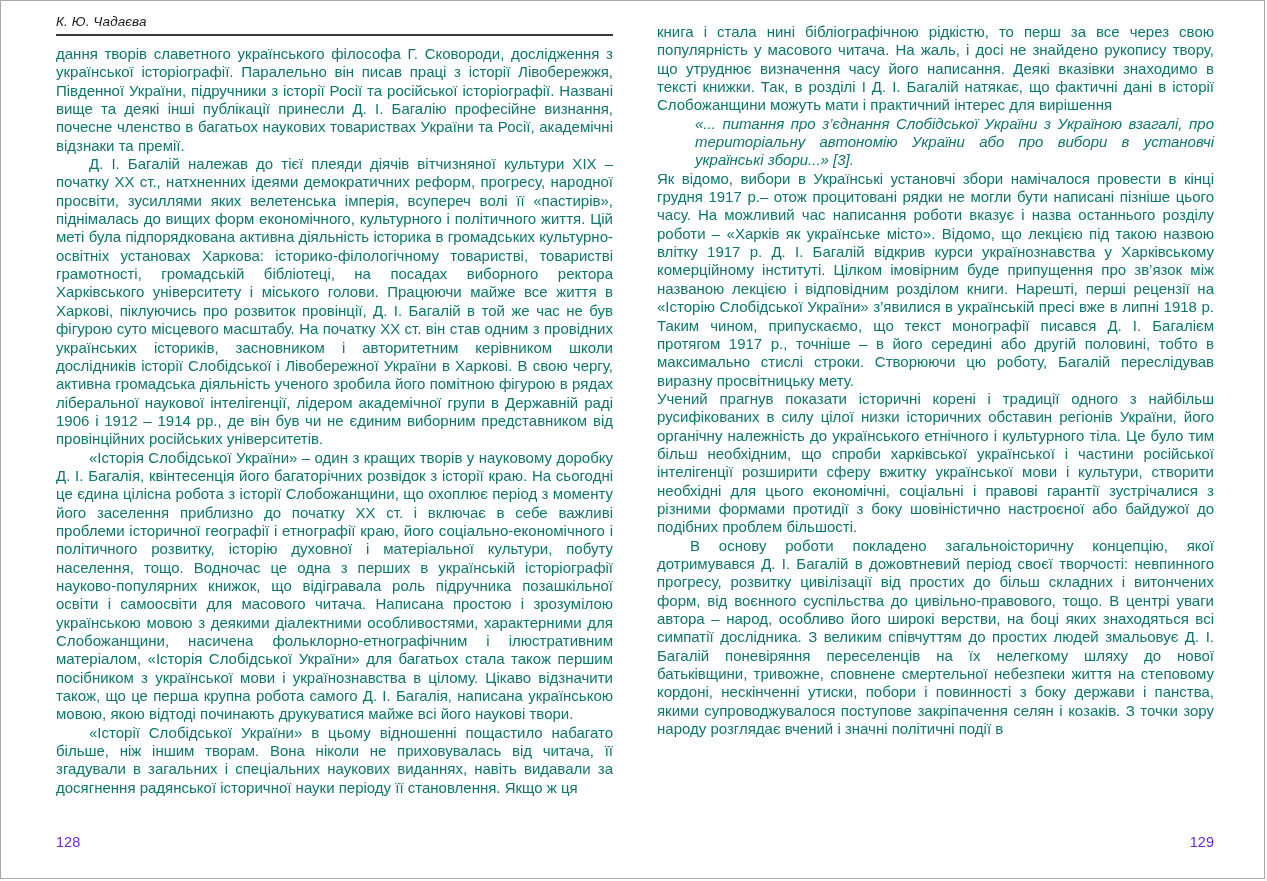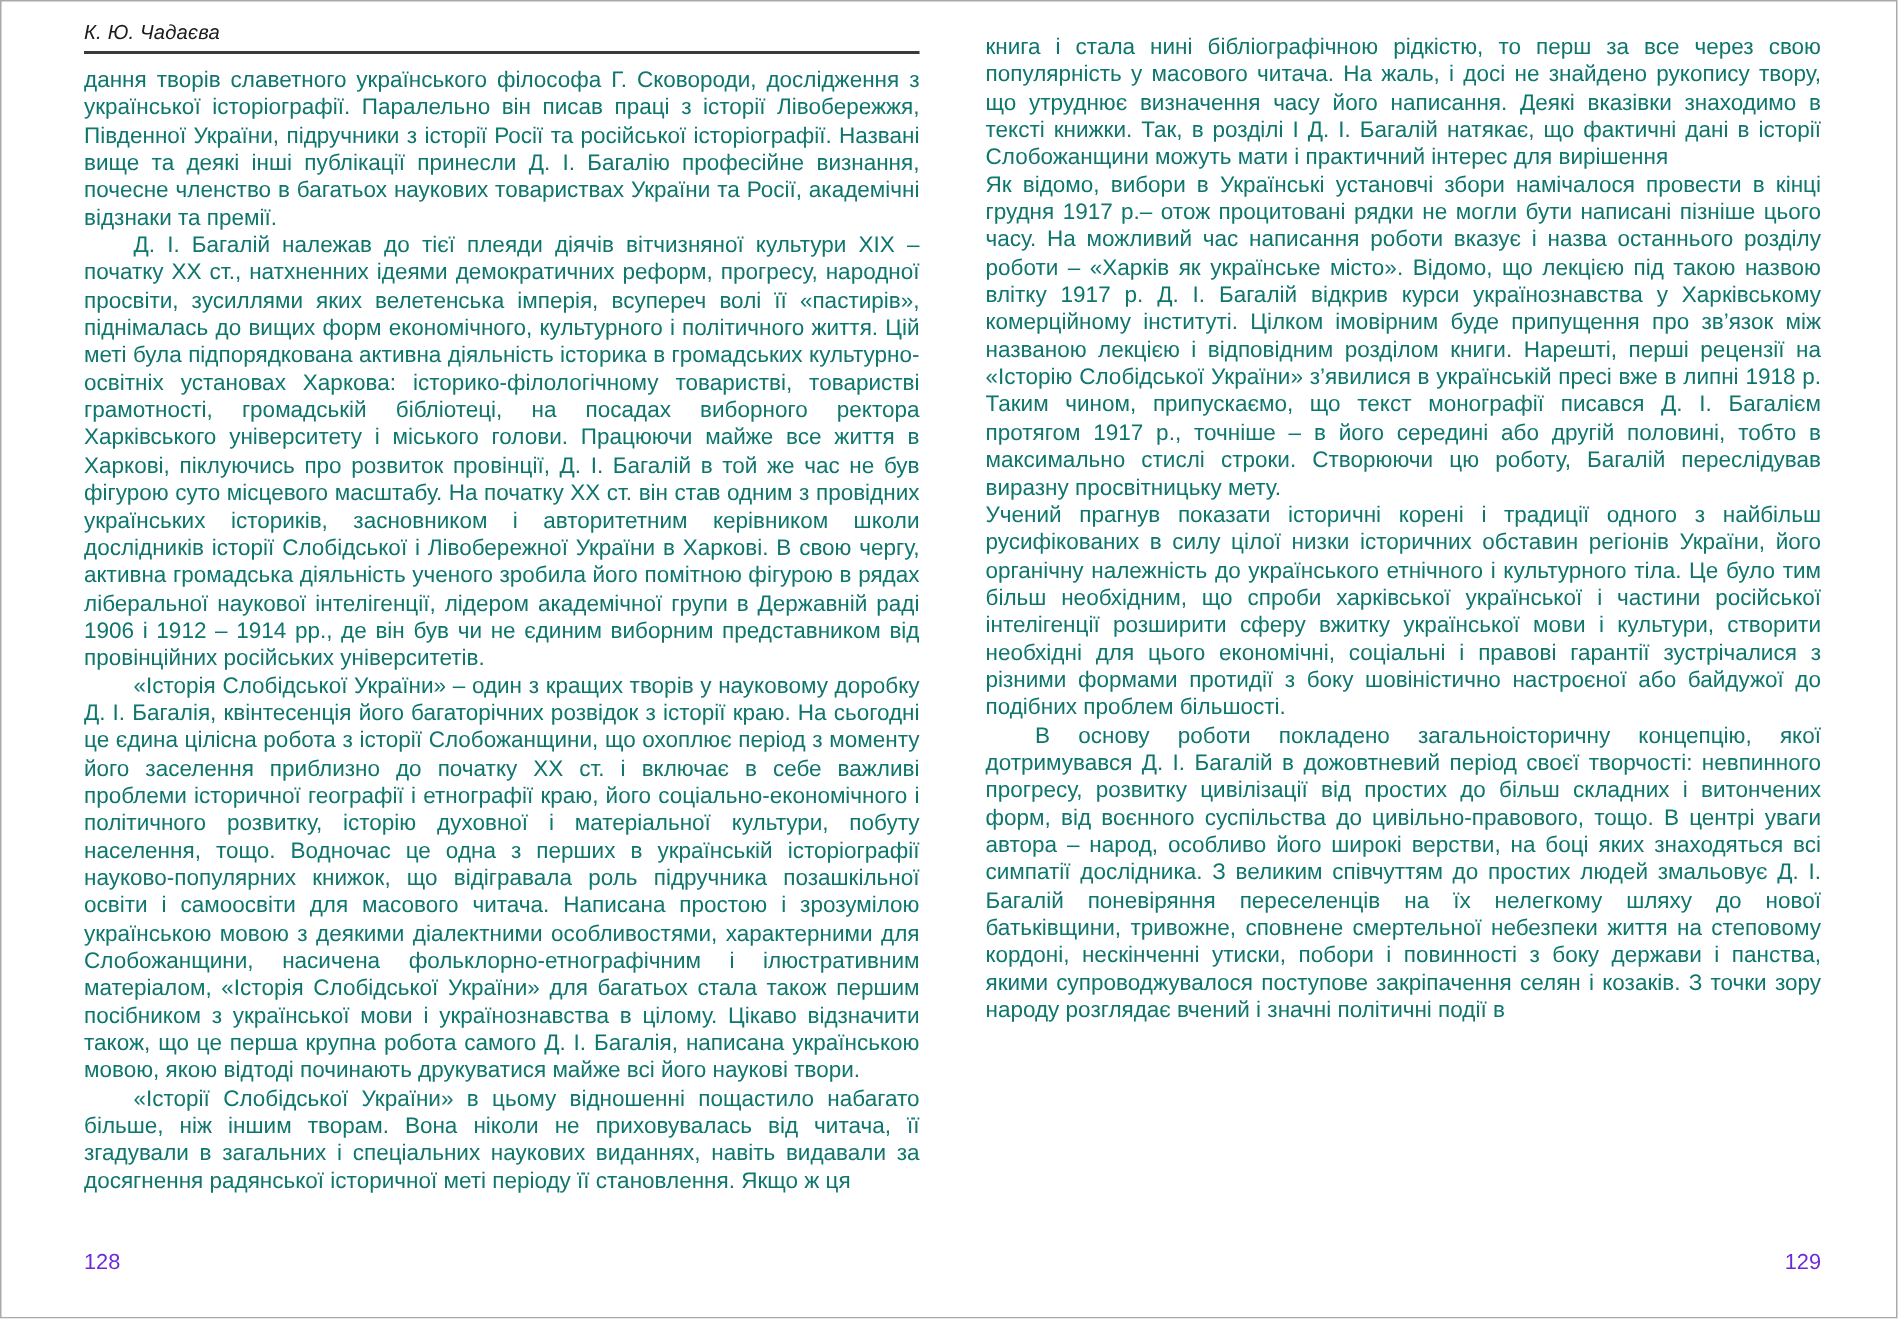--- a/index.html
+++ b/index.html
@@ -73,28 +73,29 @@
 
 <div class="frame">
   <div class="spread">
 
     <div class="page">
       <div class="page-header">К. Ю. Чадаєва</div>
       <div class="page-body">
           <p>дання творів славетного українського філософа Г. Сковороди, дослідження з української історіографії. Паралельно він писав праці з історії Лівобережжя, Південної України, підручники з історії Росії та російської історіографії. Названі вище та деякі інші публікації принесли Д. І. Багалію професійне визнання, почесне членство в багатьох наукових товариствах України та Росії, академічні відзнаки та премії.</p>
           <p class="indent">Д. І. Багалій належав до тієї плеяди діячів вітчизняної культури XIX – початку XX ст., натхненних ідеями демократичних реформ, прогресу, народної просвіти, зусиллями яких велетенська імперія, всупереч волі її «пастирів», піднімалась до вищих форм економічного, культурного і політичного життя. Цій меті була підпорядкована активна діяльність історика в громадських культурно-освітніх установах Харкова: історико-філологічному товаристві, товаристві грамотності, громадській бібліотеці, на посадах виборного ректора Харківського університету і міського голови. Працюючи майже все життя в Харкові, піклуючись про розвиток провінції, Д. І. Багалій в той же час не був фігурою суто місцевого масштабу. На початку XX ст. він став одним з провідних українських істориків, засновником і авторитетним керівником школи дослідників історії Слобідської і Лівобережної України в Харкові. В свою чергу, активна громадська діяльність ученого зробила його помітною фігурою в рядах ліберальної наукової інтелігенції, лідером академічної групи в Державній раді 1906 і 1912 – 1914 рр., де він був чи не єдиним виборним представником від провінційних російських університетів.</p>
           <p class="indent">«Історія Слобідської України» – один з кращих творів у науковому доробку Д. І. Багалія, квінтесенція його багаторічних розвідок з історії краю. На сьогодні це єдина цілісна робота з історії Слобожанщини, що охоплює період з моменту його заселення приблизно до початку XX ст. і включає в себе важливі проблеми історичної географії і етнографії краю, його соціально-економічного і політичного розвитку, історію духовної і матеріальної культури, побуту населення, тощо. Водночас це одна з перших в українській історіографії науково-популярних книжок, що відігравала роль підручника позашкільної освіти і самоосвіти для масового читача. Написана простою і зрозумілою українською мовою з деякими діалектними особливостями, характерними для Слобожанщини, насичена фольклорно-етнографічним і ілюстративним матеріалом, «Історія Слобідської України» для багатьох стала також першим посібником з української мови і українознавства в цілому. Цікаво відзначити також, що це перша крупна робота самого Д. І. Багалія, написана українською мовою, якою відтоді починають друкуватися майже всі його наукові твори.</p>
-          <p class="indent">«Історії Слобідської України» в цьому відношенні пощастило набагато більше, ніж іншим творам. Вона ніколи не приховувалась від читача, її згадували в загальних і спеціальних наукових виданнях, навіть видавали за досягнення радянської історичної меті періоду її становлення. Якщо ж ця</p>
+          <p class="indent">«Історії Слобідської України» в цьому відношенні пощастило набагато більше, ніж іншим творам. Вона ніколи не приховувалась від читача, її згадували в загальних і спеціальних наукових виданнях, навіть видавали за досягнення радянської історичної науки періоду її становлення. Якщо ж ця</p>
         </div>
       <div class="page-number">128</div>
     </div>
 
     <div class="page">
       <div class="page-body">
           <p>книга і стала нині бібліографічною рідкістю, то перш за все через свою популярність у масового читача. На жаль, і досі не знайдено рукопису твору, що утруднює визначення часу його написання. Деякі вказівки знаходимо в тексті книжки. Так, в розділі I Д. І. Багалій натякає, що фактичні дані в історії Слобожанщини можуть мати і практичний інтерес для вирішення</p>
+          <p class="quote">«... питання про з’єднання Слобідської України з Україною взагалі, про територіальну автономію України або про вибори в установчі українські збори...» [3].</p>
           <p>Як відомо, вибори в Українські установчі збори намічалося провести в кінці грудня 1917 р.– отож процитовані рядки не могли бути написані пізніше цього часу. На можливий час написання роботи вказує і назва останнього розділу роботи – «Харків як українське місто». Відомо, що лекцією під такою назвою влітку 1917 р. Д. І. Багалій відкрив курси українознавства у Харківському комерційному інституті. Цілком імовірним буде припущення про зв’язок між названою лекцією і відповідним розділом книги. Нарешті, перші рецензії на «Історію Слобідської України» з’явилися в українській пресі вже в липні 1918 р. Таким чином, припускаємо, що текст монографії писався Д. І. Багалієм протягом 1917 р., точніше – в його середині або другій половині, тобто в максимально стислі строки. Створюючи цю роботу, Багалій переслідував виразну просвітницьку мету.</p>
           <p>Учений прагнув показати історичні корені і традиції одного з найбільш русифікованих в силу цілої низки історичних обставин регіонів України, його органічну належність до українського етнічного і культурного тіла. Це було тим більш необхідним, що спроби харківської української і частини російської інтелігенції розширити сферу вжитку української мови і культури, створити необхідні для цього економічні, соціальні і правові гарантії зустрічалися з різними формами протидії з боку шовіністично настроєної або байдужої до подібних проблем більшості.</p>
           <p class="indent">В основу роботи покладено загальноісторичну концепцію, якої дотримувався Д. І. Багалій в дожовтневий період своєї творчості: невпинного прогресу, розвитку цивілізації від простих до більш складних і витончених форм, від воєнного суспільства до цивільно-правового, тощо. В центрі уваги автора – народ, особливо його широкі верстви, на боці яких знаходяться всі симпатії дослідника. З великим співчуттям до простих людей змальовує Д. І. Багалій поневіряння переселенців на їх нелегкому шляху до нової батьківщини, тривожне, сповнене смертельної небезпеки життя на степовому кордоні, нескінченні утиски, побори і повинності з боку держави і панства, якими супроводжувалося поступове закріпачення селян і козаків. З точки зору народу розглядає вчений і значні політичні події в</p>
         </div>
       <div class="page-number right-align">129</div>
     </div>
 
   </div>
 </div>
 

